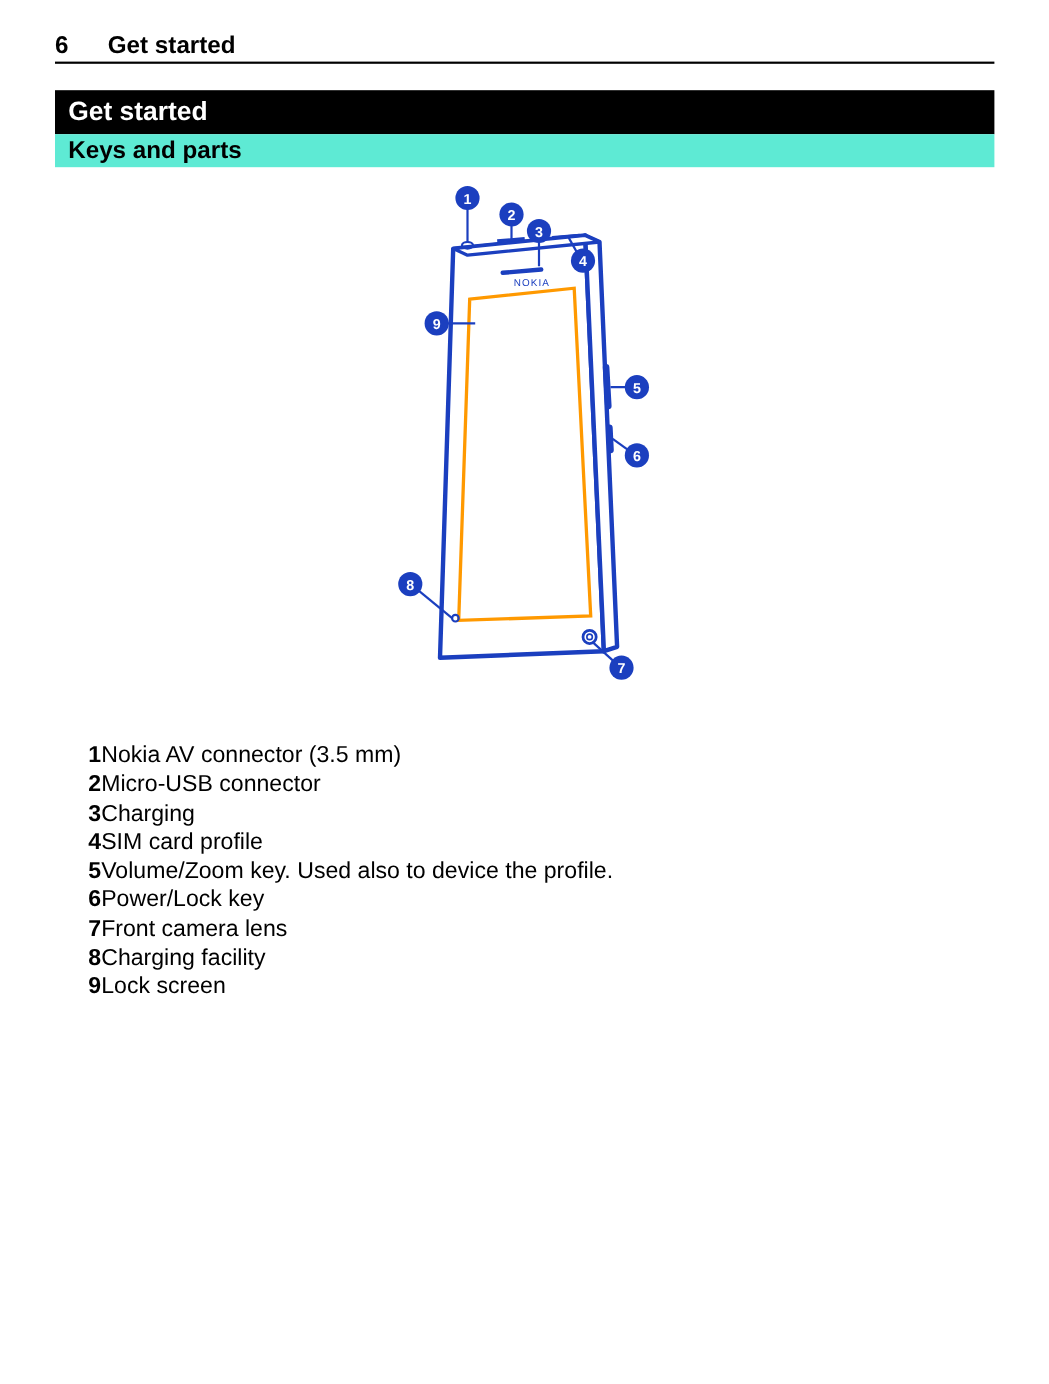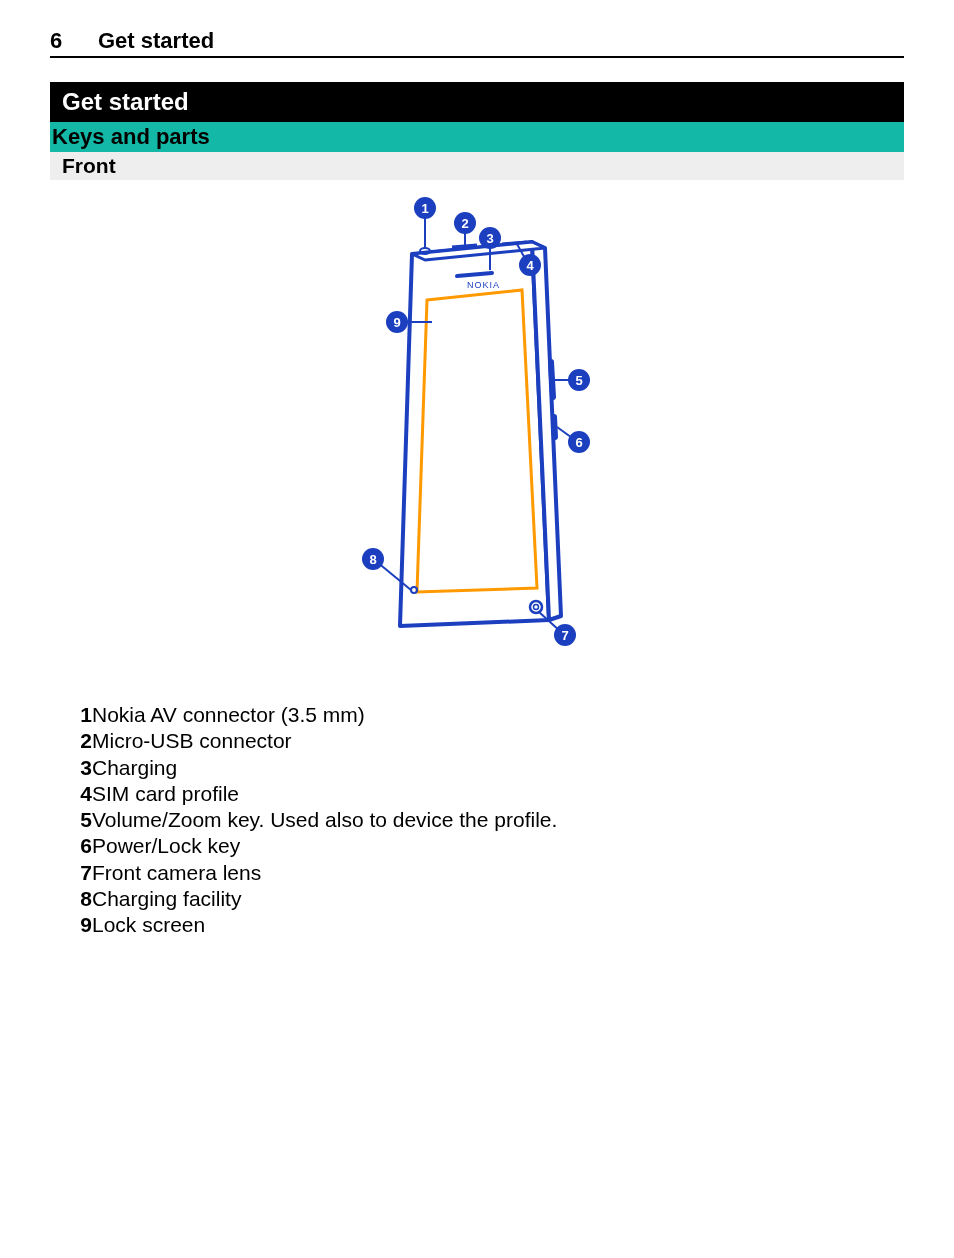--- a/index.html
+++ b/index.html
@@ -26,25 +26,25 @@
   .page-num { width: 48px; }
   .hdr-black {
     background: #000;
     color: #fff;
     font-weight: 700;
     font-size: 24px;
     padding: 6px 12px;
     margin-bottom: 0;
   }
   .hdr-grey {
-    background: #14b8a6;
+    background: #5eead4;
     color: #000;
     font-weight: 700;
     font-size: 22px;
-    padding: 2px 2px;
+    padding: 2px 12px;
   }
   .hdr-light {
     background: #eeeeee;
     color: #000;
     font-weight: 700;
     font-size: 21px;
     padding: 2px 12px;
   }
   .diagram {
     display: flex;
@@ -93,21 +93,20 @@
 
 <div class="page">
 
   <div class="page-header">
     <span class="page-num">6</span>
     <span>Get started</span>
   </div>
 
   <div class="hdr-black">Get started</div>
   <div class="hdr-grey">Keys and parts</div>
-  <div class="hdr-light">Front</div>
 
   <div class="diagram">
     <svg width="320" height="480" viewBox="0 0 320 480">
 
       <g>
         <polygon points="95,62 215,50 232,428 83,434" fill="#fff" stroke="#1b3fbf" stroke-width="4" stroke-linejoin="round"></polygon>
 
         <polygon points="215,50 228,56 244,424 232,428" fill="#fff" stroke="#1b3fbf" stroke-width="4" stroke-linejoin="round"></polygon>
 
         <polygon points="95,62 215,50 228,56 108,68" fill="#fff" stroke="#1b3fbf" stroke-width="3" stroke-linejoin="round"></polygon>

